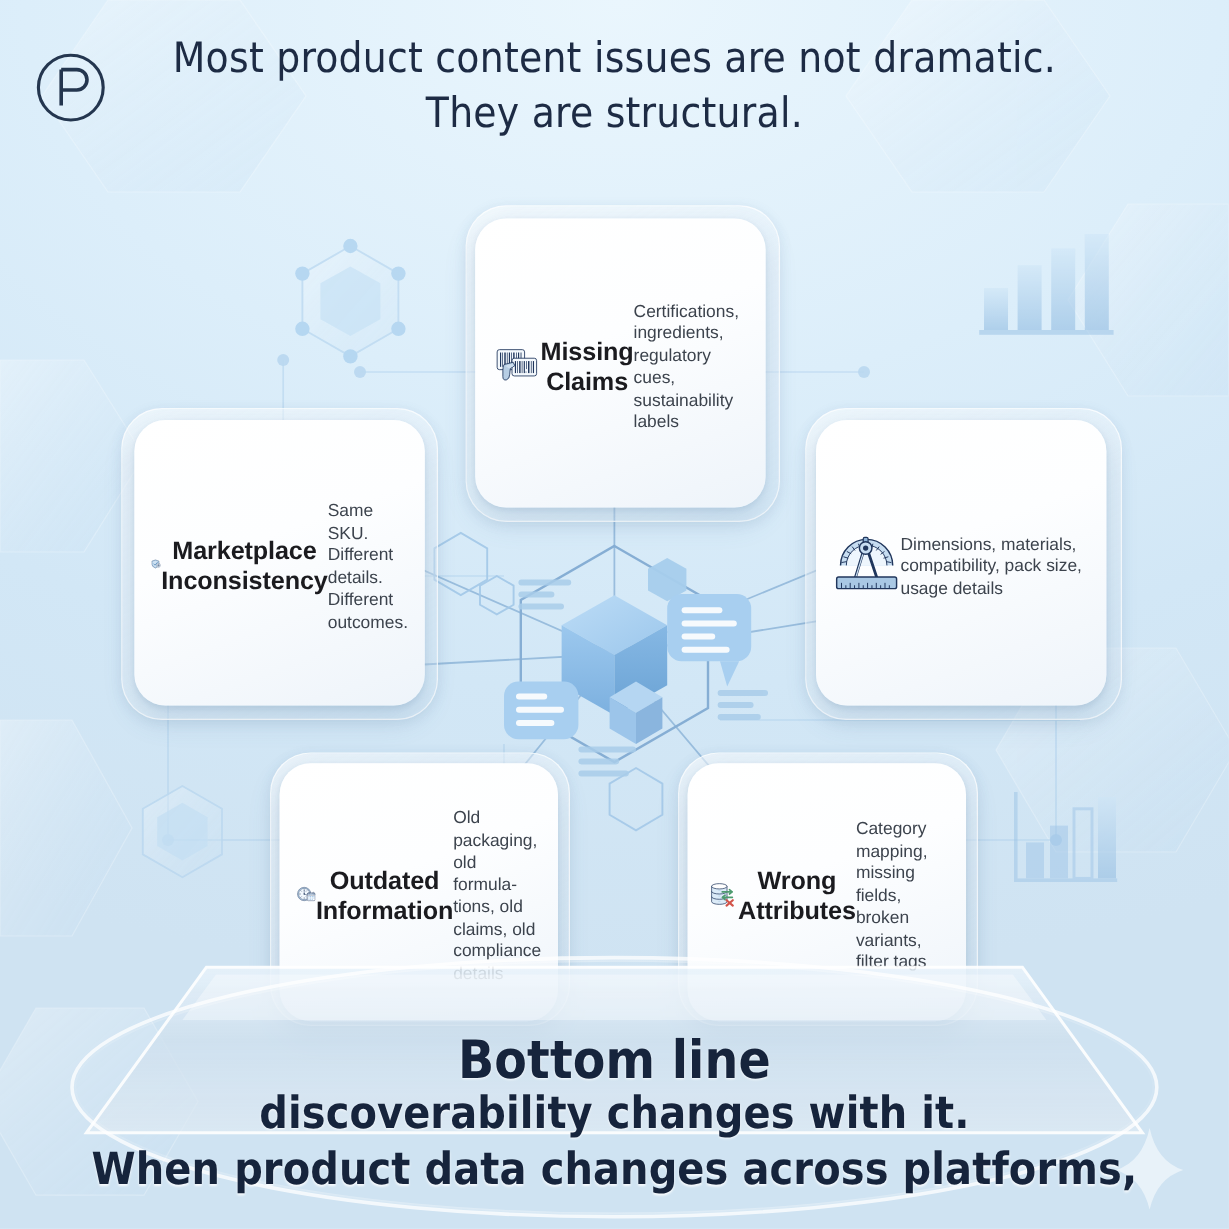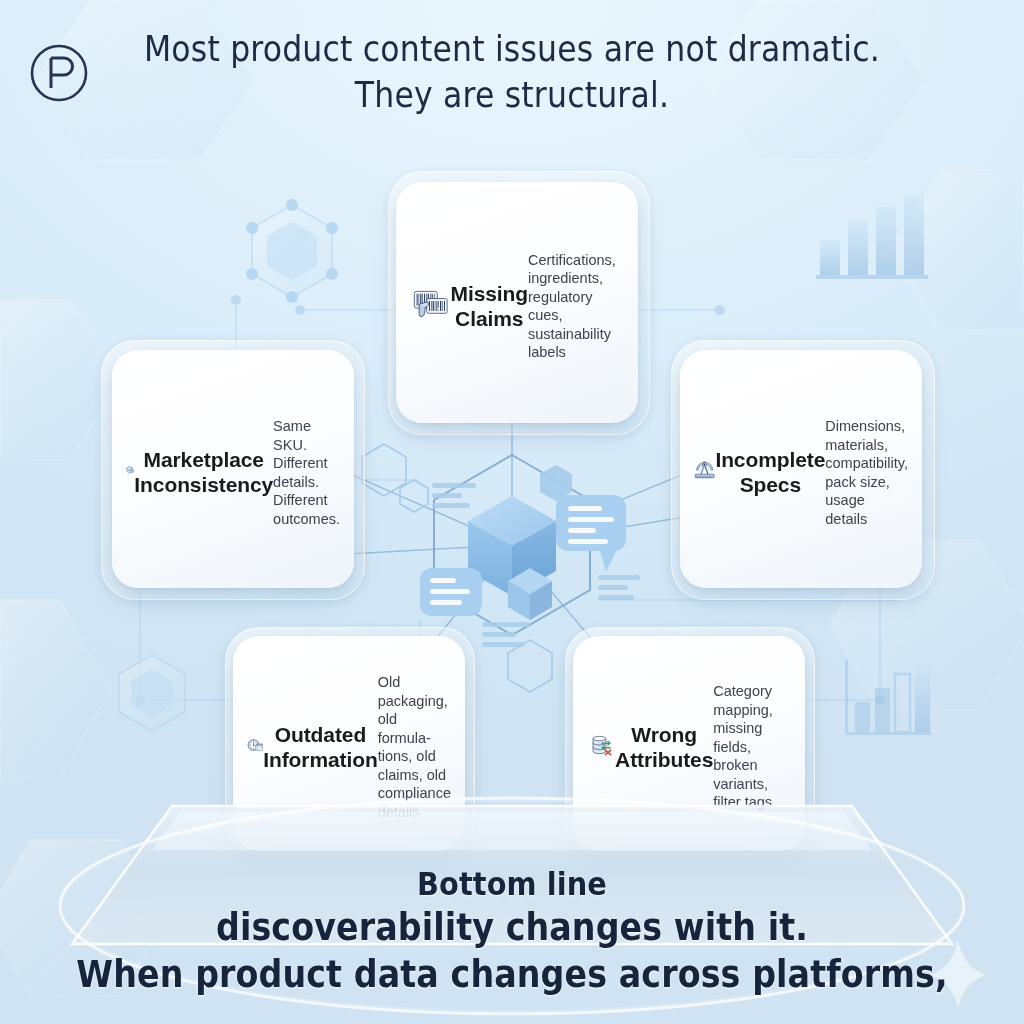--- a/index.html
+++ b/index.html
@@ -50,21 +50,21 @@
   }
   .card .c-sub{
     font-size:14.5px;color:#3c434d;
     line-height:18.5px;margin-top:5px;max-width:95%;
   }
 
   
   .platform{position:absolute;left:0;bottom:0;width:1024px;height:230px;}
   .banner{position:absolute;left:0;bottom:26px;width:1024px;text-align:center;}
   .b-line{
-    display:block;font-size:32px;font-weight:700;color:#16243c;
+    display:block;font-size:44px;font-weight:700;color:#16243c;
     line-height:40px;letter-spacing:.1px;
     font-family:"DejaVu Sans Condensed","Liberation Sans",sans-serif;
     text-shadow:0 1px 2px rgba(255,255,255,.85);
   }
   .b-big{font-size:37px;line-height:47px;}
 </style>
 </head>
 <body>
 
 <div id="stage">
@@ -318,21 +318,20 @@
           <path d="M54 110 L54 98"></path>
           <path d="M63 110 L63 103"></path>
         <path d="M72 110 L72 98"></path>
           <path d="M81 110 L81 103"></path>
           <path d="M90 110 L90 98"></path>
         <path d="M99 110 L99 103"></path>
           <path d="M108 110 L108 98"></path>
           <path d="M117 110 L117 103"></path>
       </g>
     </svg>
-    <div class="c-title">Incomplete Specs</div>
     <div class="c-sub">Dimensions, materials, compatibility, pack size, usage details</div>
   </div>
 
   <div class="glassframe" style="left:225px;top:627px;width:248px;height:226px;"></div>
   <div class="card" style="left:233px;top:636px;width:232px;height:215px;">
     <svg class="icon" width="140" height="104" viewBox="0 0 140 104">
       <circle cx="56" cy="52" r="48" fill="#b9d3ea" stroke="#20365c" stroke-width="3"></circle>
       <circle cx="56" cy="52" r="40" fill="#f3f9fe" stroke="#20365c" stroke-width="2.5"></circle>
       <g stroke="#20365c" stroke-width="3" stroke-linecap="round">
         <path d="M56 18 L56 26"></path>

